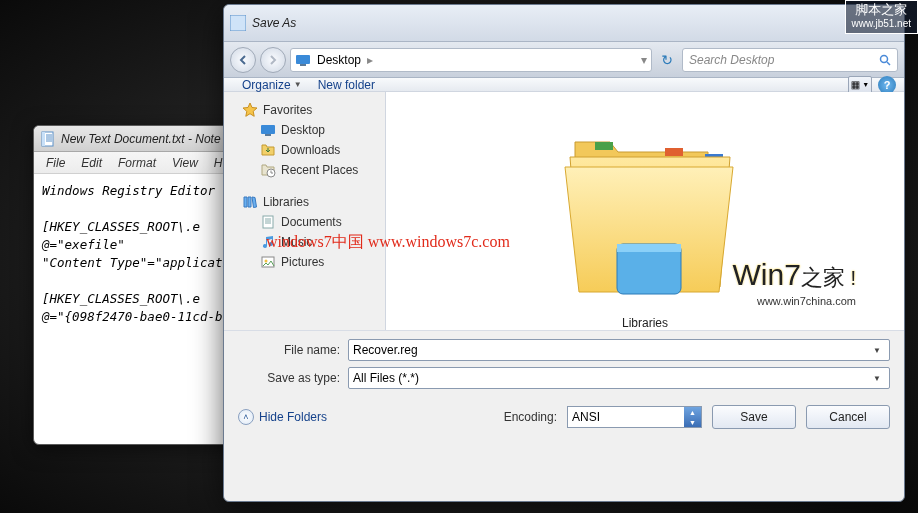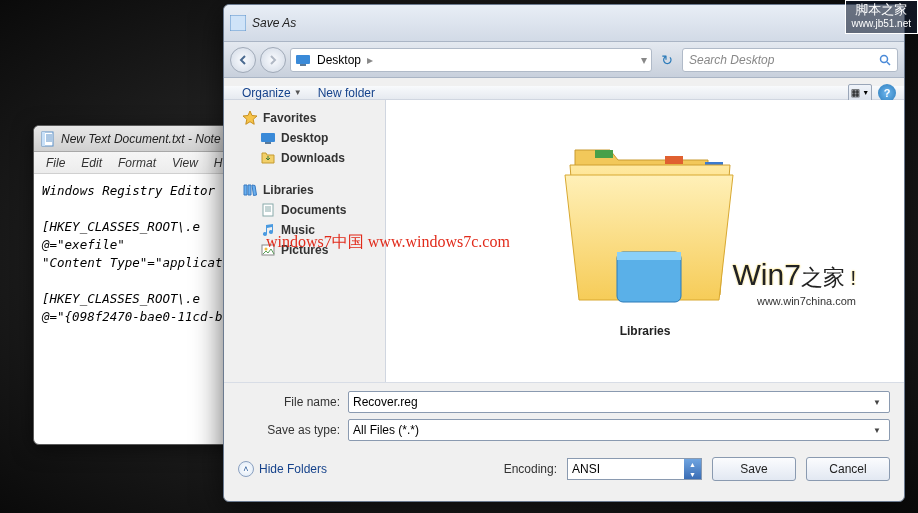--- a/index.html
+++ b/index.html
@@ -18,28 +18,28 @@
 .saveas { position:absolute; left:223px; top:4px; width:682px; height:498px; background:#f0f0f0; border:1px solid #6b7a8f; border-radius:6px; box-shadow:0 6px 30px rgba(0,0,0,.6); }
 .sa-titlebar { height:26px; background:linear-gradient(#e8eef6,#d2dae6); border-bottom:1px solid #aab5c5; border-radius:6px 6px 0 0; display:flex; align-items:center; padding:18px 6px; font-size:12px; color:#222;font-style:italic; }
 .sa-ticon { width:16px; height:16px; margin-right:6px; }
 .sa-nav { height:36px; background:linear-gradient(#e4e9f0,#c8d0dc); display:flex; align-items:center; padding:0 6px; gap:4px; border-bottom:1px solid #aab5c5; }
 .navbtn { width:26px; height:26px; border-radius:13px; background:radial-gradient(#fafcff,#d0d8e4); border:1px solid #a0aab8; display:flex; align-items:center; justify-content:center; font-size:14px; color:#445; }
 .crumb { display:flex; align-items:center; background:#fff; border:1px solid #b0bac8; height:24px; border-radius:3px; flex:1; padding:0 4px; font-size:12px; gap:6px; }
 .crumb .loc-icon { width:16px; height:16px; }
 .crumb .arrow { color:#888; }
 .refresh { width:22px; height:22px; display:flex; align-items:center; justify-content:center; color:#2a7ab9; font-size:14px; }
 .search { background:#fff; border:1px solid #b0bac8; height:24px; border-radius:3px; width:216px; display:flex; align-items:center; padding:0 6px; font-size:12px; color:#888; font-style:italic; gap:4px; }
-.sa-toolbar { height:14px; background:linear-gradient(#f8fafc,#e6eaf0); border-bottom:1px solid #d0d6e0; display:flex; align-items:center; padding:0 10px; font-size:12px; position:relative;margin-top:8px; }
+.sa-toolbar { height:14px; background:linear-gradient(#f8fafc,#e6eaf0); border-bottom:1px solid #d0d6e0; display:flex; align-items:center; padding:0 10px; font-size:12px; position:relative; }
 .tbtn { padding:3px 8px; color:#15428b; display:flex; align-items:center; gap:3px; }
 .tbtn .dd { font-size:8px; color:#555; }
 .tool-right { position:absolute; right:8px; display:flex; align-items:center; gap:6px; }
 .view-icon { width:24px; height:18px; border:1px solid #9aa6b8; border-radius:2px; background:linear-gradient(#f0f4fa,#dce2ec); display:flex; align-items:center; justify-content:center; font-size:10px; }
 .help-icon { width:18px; height:18px; border-radius:9px; background:radial-gradient(#6fb8f0,#2a7ab9); color:#fff; display:flex; align-items:center; justify-content:center; font-size:11px; font-weight:bold; }
 
-.sa-main { display:flex; height:282px;font-weight:bold; }
+.sa-main { display:flex; height:238px; }
 .nav-pane { width:162px; border-right:1px solid #d0d6e0; padding:6px 0; overflow:hidden; font-size:12px; }
 .nav-group { padding:2px 0; }
 .nav-head { display:flex; align-items:center; padding:2px 8px 2px 18px; gap:5px; color:#333; }
 .nav-item { display:flex; align-items:center; padding:2px 8px 2px 36px; gap:5px; color:#333; }
 .ico { width:16px; height:16px; flex-shrink:0; }
 .content-pane { flex:1; display:flex; flex-direction:column; align-items:center; justify-content:flex-start; padding:10px; position:relative; background:#fff; }
 .big-folder { width:240px; height:200px; margin-top:10px; position:relative; }
 .item-label { font-size:12px; margin-top:4px; color:#222; }
 
 
@@ -165,20 +165,28 @@
               <rect x="5" y="12" width="6" height="2" fill="#5a7a9a"></rect>
             </svg>
             <span>Desktop</span>
           </div>
         <div class="nav-item">
             <svg class="ico" viewBox="0 0 16 16">
               <path d="M2 5V3h4l1 2h7v8H2z" fill="#f2d06a" stroke="#c49a30"></path>
               <path d="M8 6v4m-2-2l2 2 2-2" stroke="#3a7a3a" fill="none"></path>
             </svg>
             <span>Downloads</span>
+          </div>
+        <div class="nav-item">
+            <svg class="ico" viewBox="0 0 16 16">
+              <path d="M2 5V3h4l1 2h7v8H2z" fill="#e8e4d0" stroke="#b0a880"></path>
+              <circle cx="11" cy="11" r="4" fill="#fff" stroke="#888"></circle>
+              <path d="M11 8.5V11h2" stroke="#888" fill="none"></path>
+            </svg>
+            <span>Recent Places</span>
           </div>
       </div>
       <div class="nav-group" style="margin-top:8px">
         <div class="nav-head">
           <svg class="ico" viewBox="0 0 16 16">
               <path d="M2 3h3v10H2zM6 3h3v10H6zM10 3l3 .5 1.5 9.5-3 .5z" fill="#6ab0f0" stroke="#3a7ac0"></path>
             </svg>
           <span>Libraries</span>
         </div>
         <div class="nav-item">

